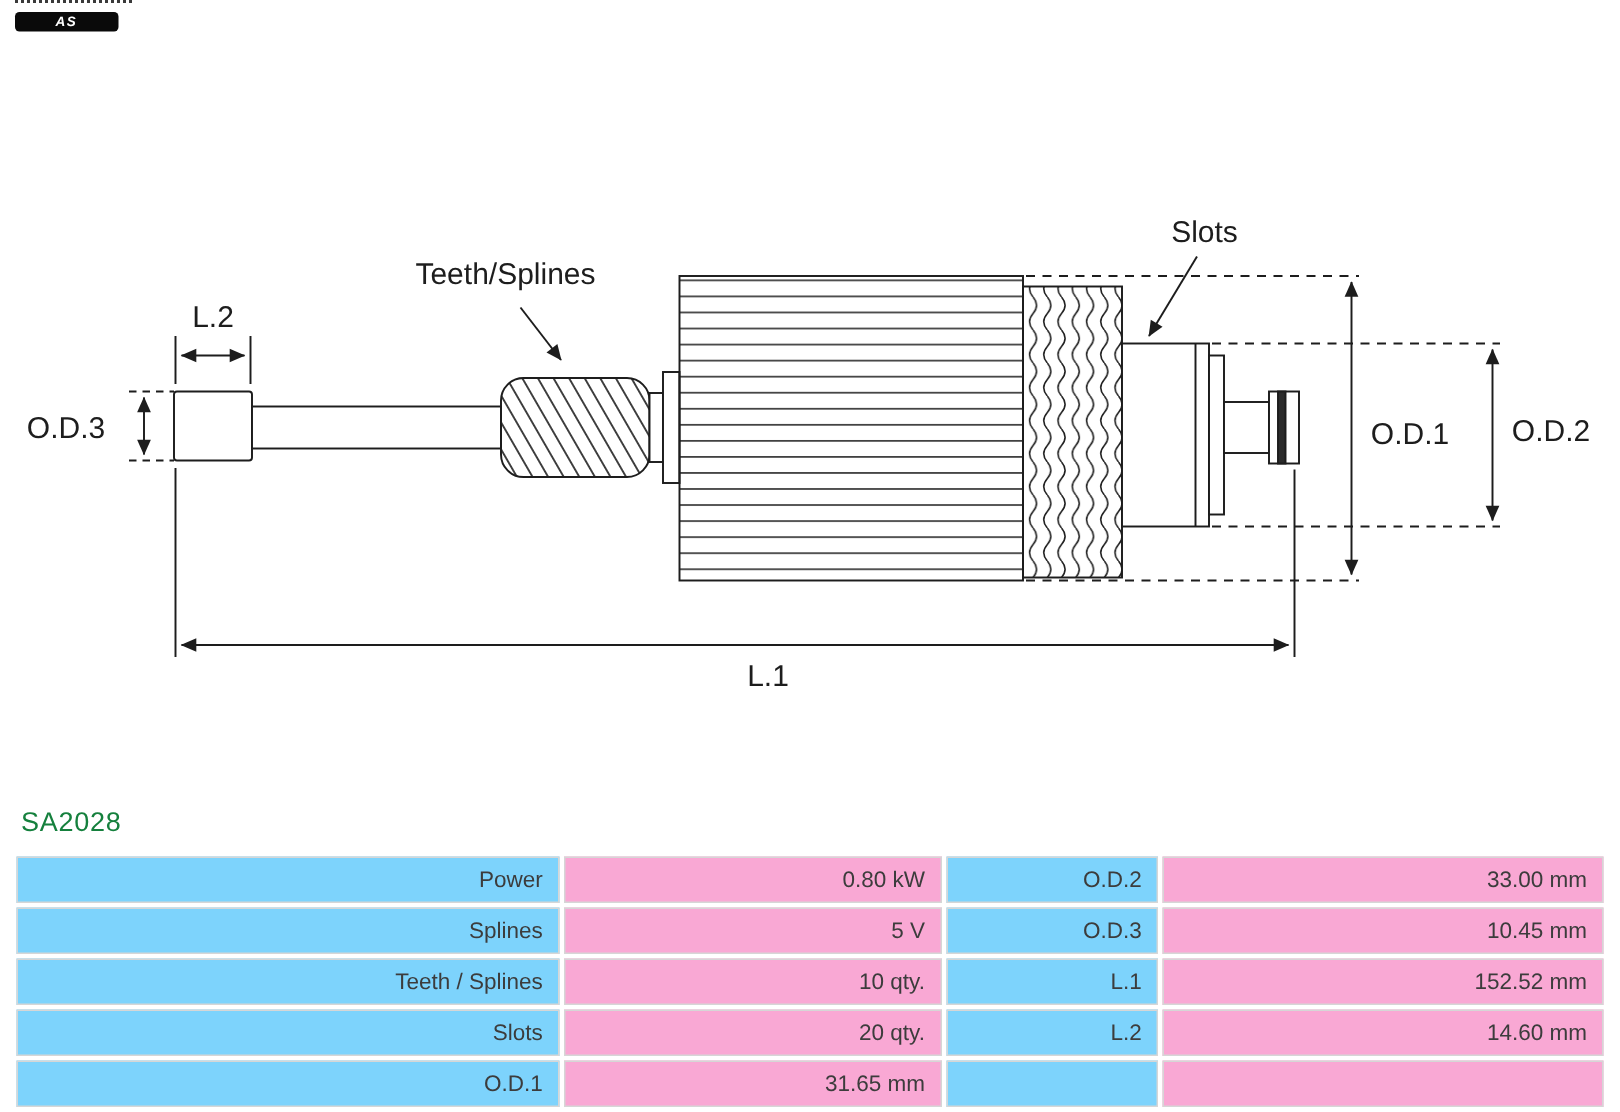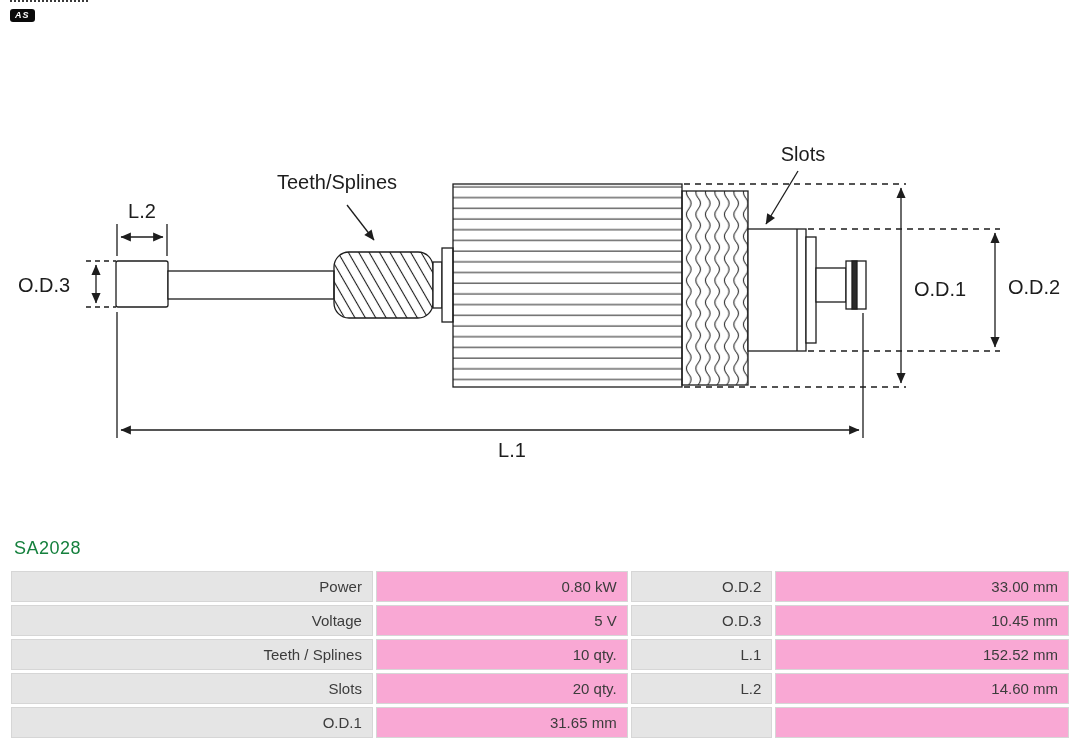--- a/index.html
+++ b/index.html
@@ -2,36 +2,36 @@
 <html><head>
 <meta charset="utf-8">
 <style>
   html,body{margin:0;padding:0;background:#ffffff;}
   body{width:1080px;height:741px;position:relative;overflow:hidden;
        font-family:"Liberation Sans","DejaVu Sans",sans-serif;color:#1d1d1d;}
 
   .logo{position:absolute;top:0;left:10px;}
   .logo-dots{width:78px;height:0;border-top:2px dotted #3a3a3a;margin-bottom:2px;}
   .logo-badge{display:inline-block;background:#0a0a0a;color:#ffffff;font-weight:bold;
-              font-style:italic;font-size:9px;line-height:13px;padding:0 5px;
+              font-style:italic;font-size:9px;line-height:13px;padding:0 27px;
               border-radius:3px;letter-spacing:1px;text-align:center;}
 
   #diagram{position:absolute;top:0;left:0;}
   svg text{font-family:"Liberation Sans","DejaVu Sans",sans-serif;font-size:20px;fill:#1d1d1d;}
 
   .part-number{position:absolute;left:14px;top:538px;font-size:18px;
                color:#15803d;letter-spacing:.5px;}
 
   table.specs{position:absolute;left:8px;top:568px;width:1064px;
               border-collapse:separate;border-spacing:3px;font-size:15px;
               color:#3c3c3c;table-layout:fixed;}
   table.specs td{height:29px;padding:0 10px;text-align:right;
                  border:1px solid #d6d6d6;background:#f9a8d4;white-space:nowrap;
                  overflow:hidden;}
-  table.specs td.lbl{background:#e5e5e5;}
+  table.specs td.lbl{background:#7dd3fc;}
 </style>
 </head>
 <body>
 
 <div class="logo">
   <div class="logo-dots"></div>
   <div class="logo-badge">
     <span>AS</span>
   </div>
 </div>
@@ -119,21 +119,21 @@
       <col style="width:28%">
   </colgroup>
   <tbody>
     <tr>
       <td class="lbl">Power</td>
       <td>0.80 kW</td>
       <td class="lbl">O.D.2</td>
       <td>33.00 mm</td>
     </tr>
     <tr>
-      <td class="lbl">Voltage</td>
+      <td class="lbl">Splines</td>
       <td>5 V</td>
       <td class="lbl">O.D.3</td>
       <td>10.45 mm</td>
     </tr>
     <tr>
       <td class="lbl">Teeth / Splines</td>
       <td>10 qty.</td>
       <td class="lbl">L.1</td>
       <td>152.52 mm</td>
     </tr>

